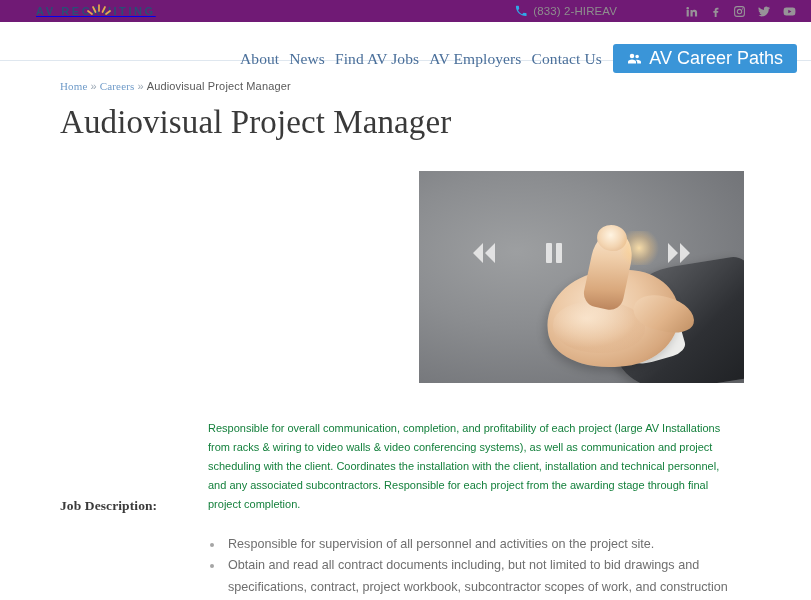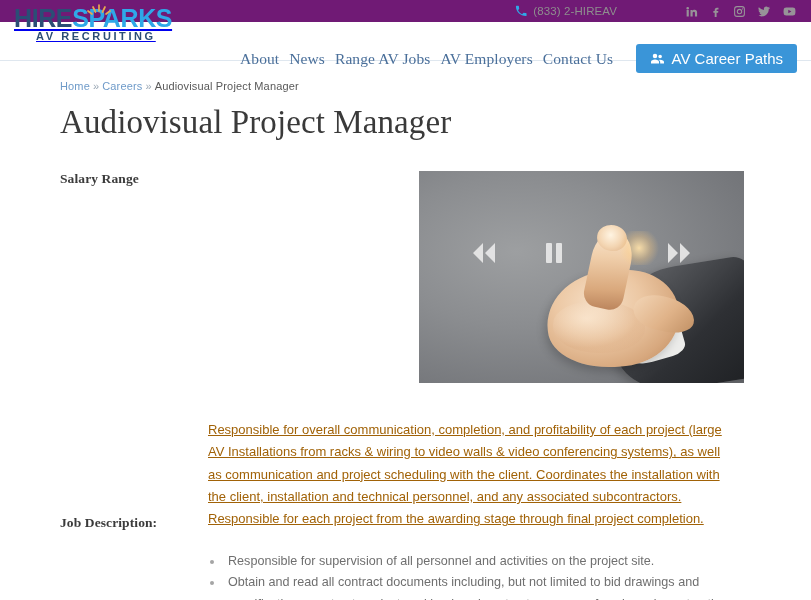--- a/index.html
+++ b/index.html
@@ -103,40 +103,40 @@
     right: 14px;
     top: 22px;
     height: 29px;
     background: #3a95d8;
     border-radius: 3px;
     color: #ffffff;
     display: flex;
     align-items: center;
     gap: 7px;
     padding: 0 14px;
-    font-size: 15px;
+    font-size: 18px;
     cursor: pointer;
     border: none;
   }
   .cta-btn svg { display: block; fill: #ffffff; }
 
   
   .page {
     padding: 0 14px;
     background: #fff;
   }
   .inner { max-width: 785px; margin: 0 auto; padding-left: 46px; padding-right: 30px;}
 
   .breadcrumb {
     font-size: 11px;
     color: #595959;
     padding-top: 19px;
     letter-spacing: .15px;
   }
-  .breadcrumb a { color: #6f9bc9; text-decoration: none; }
+  .breadcrumb a { color: #6f9bc9; text-decoration: none; font-family: Liberation Serif, serif; }
   .breadcrumb .sep { color: #9aa7b4; margin: 0 3px; }
 
   .page-title {
     font-family: "Liberation Serif", serif;
     font-size: 33px;
     color: #3a3a3a;
     font-weight: normal;
     margin: 12px 0 0 0;
     letter-spacing: .1px;
   }
@@ -280,25 +280,24 @@
     font-family: "Liberation Serif", serif;
     font-weight: bold;
     font-size: 13.5px;
     color: #3b3b3b;
     width: 148px;
     flex-shrink: 0;
     padding-top: 2px;
     letter-spacing: .1px;
   }
   .block-body {
-    font-size: 13px;
+    font-size: 11px;
     line-height: 1.72;
-    color: #a16207;
+    color: #15803d;
     max-width: 527px;
-    text-decoration: underline;
   }
   .duties { margin-top: 20px; }
   .duties-list {
     margin: 0;
     padding-left: 16px;
     font-size: 12.6px;
     line-height: 1.72;
     color: #6f6f6f;
     max-width: 520px;
   }
@@ -350,28 +349,27 @@
   <a class="logo" href="#">
     <svg class="sparkle" viewBox="0 0 34 16">
       <g stroke="#e8a84f" stroke-width="1.7" stroke-linecap="round">
         <line x1="17" y1="1" x2="17" y2="7"></line>
         <line x1="11" y1="3" x2="13.5" y2="8"></line>
         <line x1="23" y1="3" x2="20.5" y2="8"></line>
         <line x1="6" y1="7" x2="10" y2="10"></line>
         <line x1="28" y1="7" x2="24" y2="10"></line>
       </g>
     </svg>
-    <div class="logo-main"><span class="logo-hire">HIRE</span><span class="logo-sparks">SPARKS</span></div>
     <div class="logo-sub">AV RECRUITING</div>
   </a>
 
   <nav class="nav">
     <a href="#">About</a>
     <a href="#">News</a>
-    <a href="#">Range AV Jobs</a>
+    <a href="#">Find AV Jobs</a>
     <a href="#">AV Employers</a>
     <a href="#">Contact Us</a>
   </nav>
 
   <button class="cta-btn">
     <span>
       <svg width="15" height="13" viewBox="0 0 24 20">
           <path d="M8 9.5a3.6 3.6 0 100-7.2 3.6 3.6 0 000 7.2zm8.2.2a2.9 2.9 0 100-5.8 2.9 2.9 0 000 5.8zM8 11.5c-3.1 0-6.4 1.5-6.4 3.6V18h12.8v-2.9c0-2.1-3.3-3.6-6.4-3.6zm8.2.6c-.6 0-1.3.1-1.9.2 1.2.9 2 2 2 3.1V18h6.1v-2.5c0-1.8-2.7-3.4-6.2-3.4z"></path>
         </svg>
     </span>
@@ -384,21 +382,20 @@
 
     <div class="breadcrumb">
       <a href="#">Home</a><span class="sep">»</span><a href="#">Careers</a><span class="sep">»</span><span>Audiovisual Project Manager</span>
     </div>
 
     <h1 class="page-title">Audiovisual Project Manager</h1>
 
     <div class="row-top">
       <div class="meta-col">
         <div class="meta-row">
-          <div class="meta-label">Salary Range</div>
         </div>
       </div>
 
       <div class="media-figure">
         <div class="media-controls">
           <span>
             <svg width="46" height="24" viewBox="0 0 46 24">
                 <path d="M22 2v20L12 12zM34 2v20L24 12z"></path>
               </svg>
           </span>

